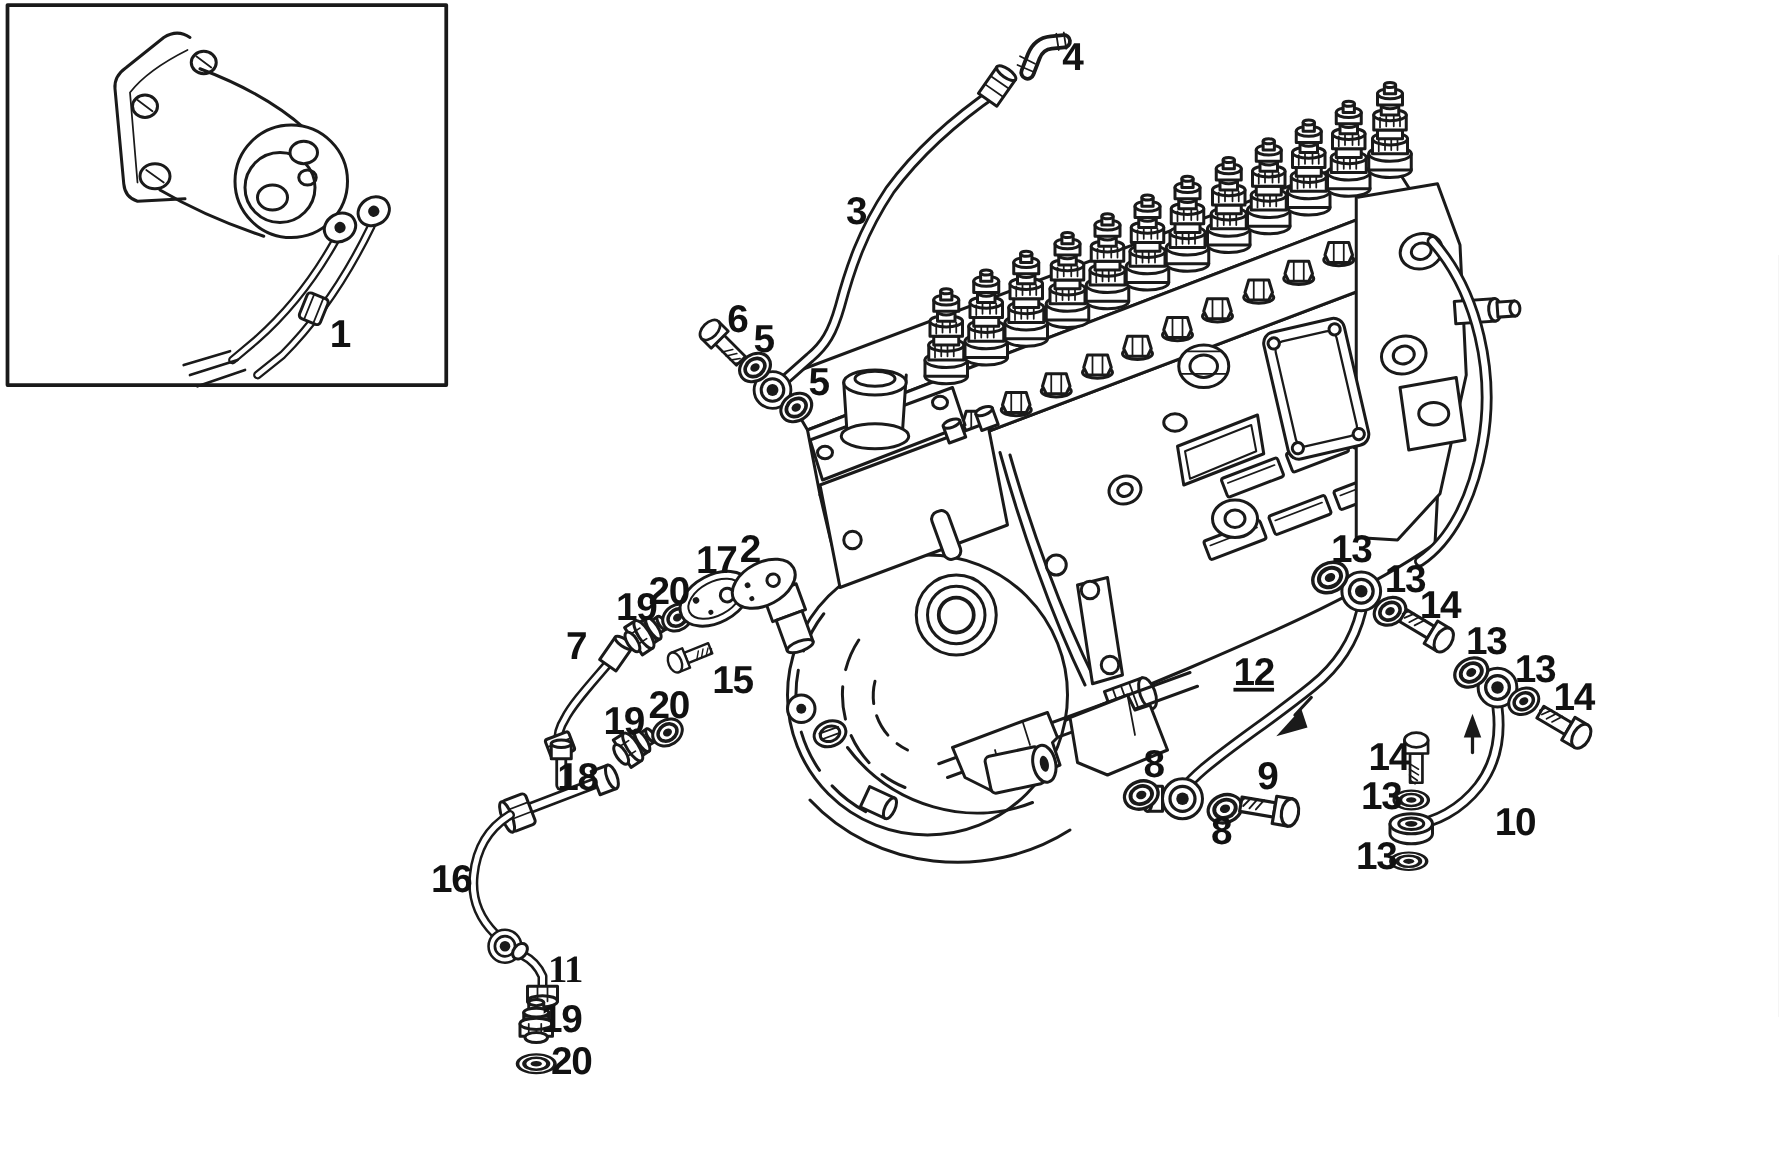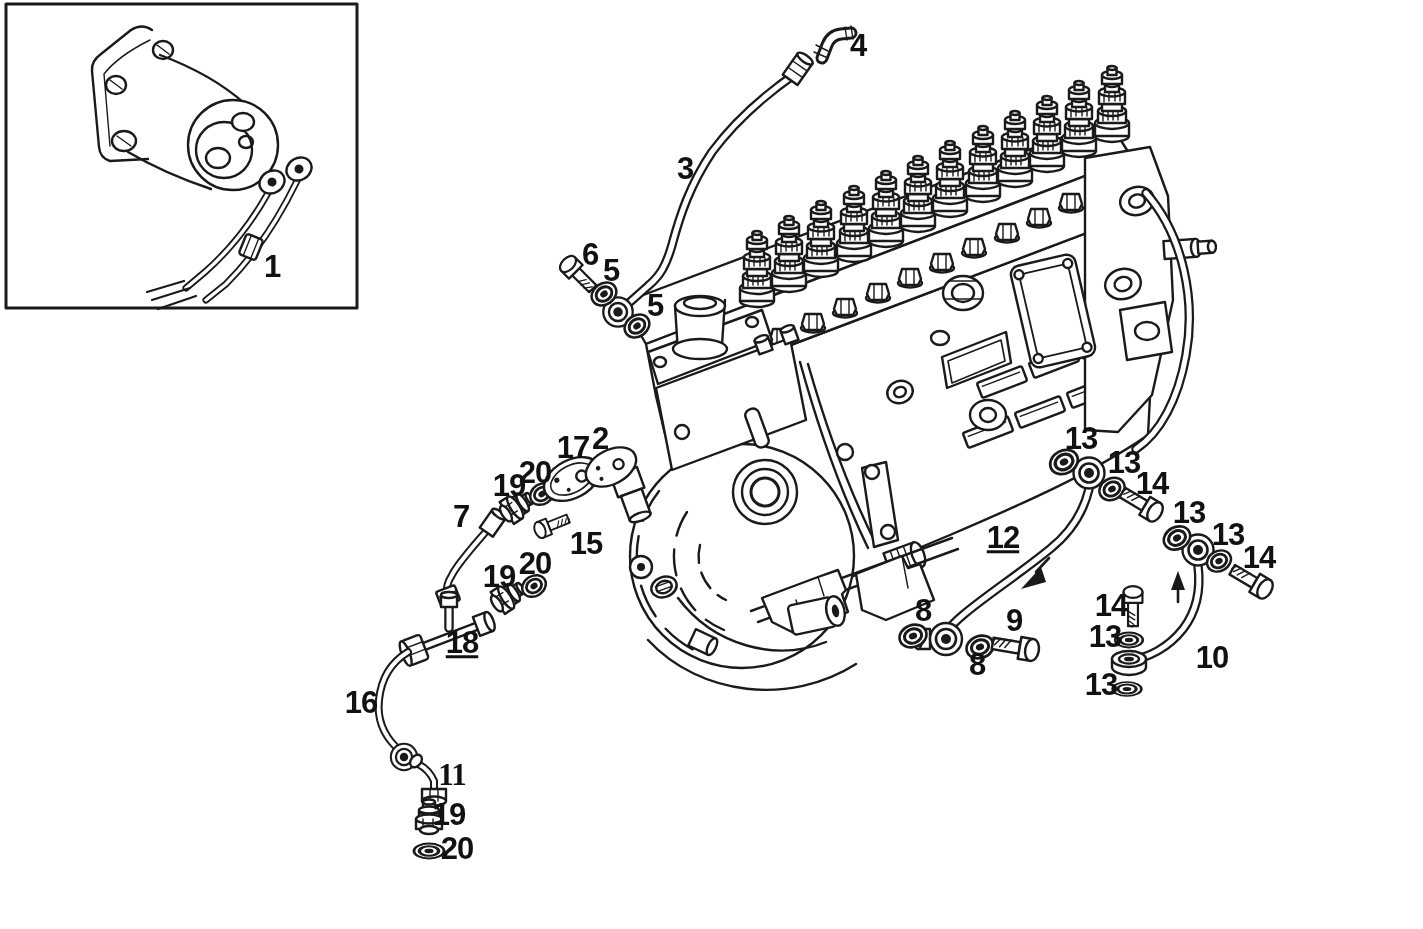--- a/index.html
+++ b/index.html
@@ -466,21 +466,21 @@
       <div class="callout" style="left: 611px; top: 272px;">5</div>
       <div class="callout" style="left: 655px; top: 307px;">5</div>
       <div class="callout" style="left: 573px; top: 449px;">17</div>
       <div class="callout" style="left: 600px; top: 440px;">2</div>
       <div class="callout" style="left: 535px; top: 474px;">20</div>
       <div class="callout" style="left: 509px; top: 487px;">19</div>
       <div class="callout" style="left: 461px; top: 518px;">7</div>
       <div class="callout" style="left: 566px; top: 545px; margin-left: 20px;">15</div>
       <div class="callout" style="left: 535px; top: 565px;">20</div>
       <div class="callout" style="left: 499px; top: 578px;">19</div>
-      <div class="callout" style="left: 462px; top: 644px; text-decoration: underline;">18</div>
+      <div class="callout" style="left: 462px; top: 623px;">18</div>
       <div class="callout" style="left: 361px; top: 704px;">16</div>
       <div class="callout" style="left: 452px; top: 776px; font-family: Liberation Serif, serif;">11</div>
       <div class="callout" style="left: 449px; top: 816px;">19</div>
       <div class="callout" style="left: 457px; top: 850px;">20</div>
       <div class="callout" style="left: 923px; top: 612px;">8</div>
       <div class="callout" style="left: 1014px; top: 622px;">9</div>
       <div class="callout" style="left: 977px; top: 666px;">8</div>
       <div class="callout" style="left: 1003px; top: 539px; text-decoration: underline;">12</div>
       <div class="callout" style="left: 1081px; top: 440px;">13</div>
       <div class="callout" style="left: 1124px; top: 464px;">13</div>

